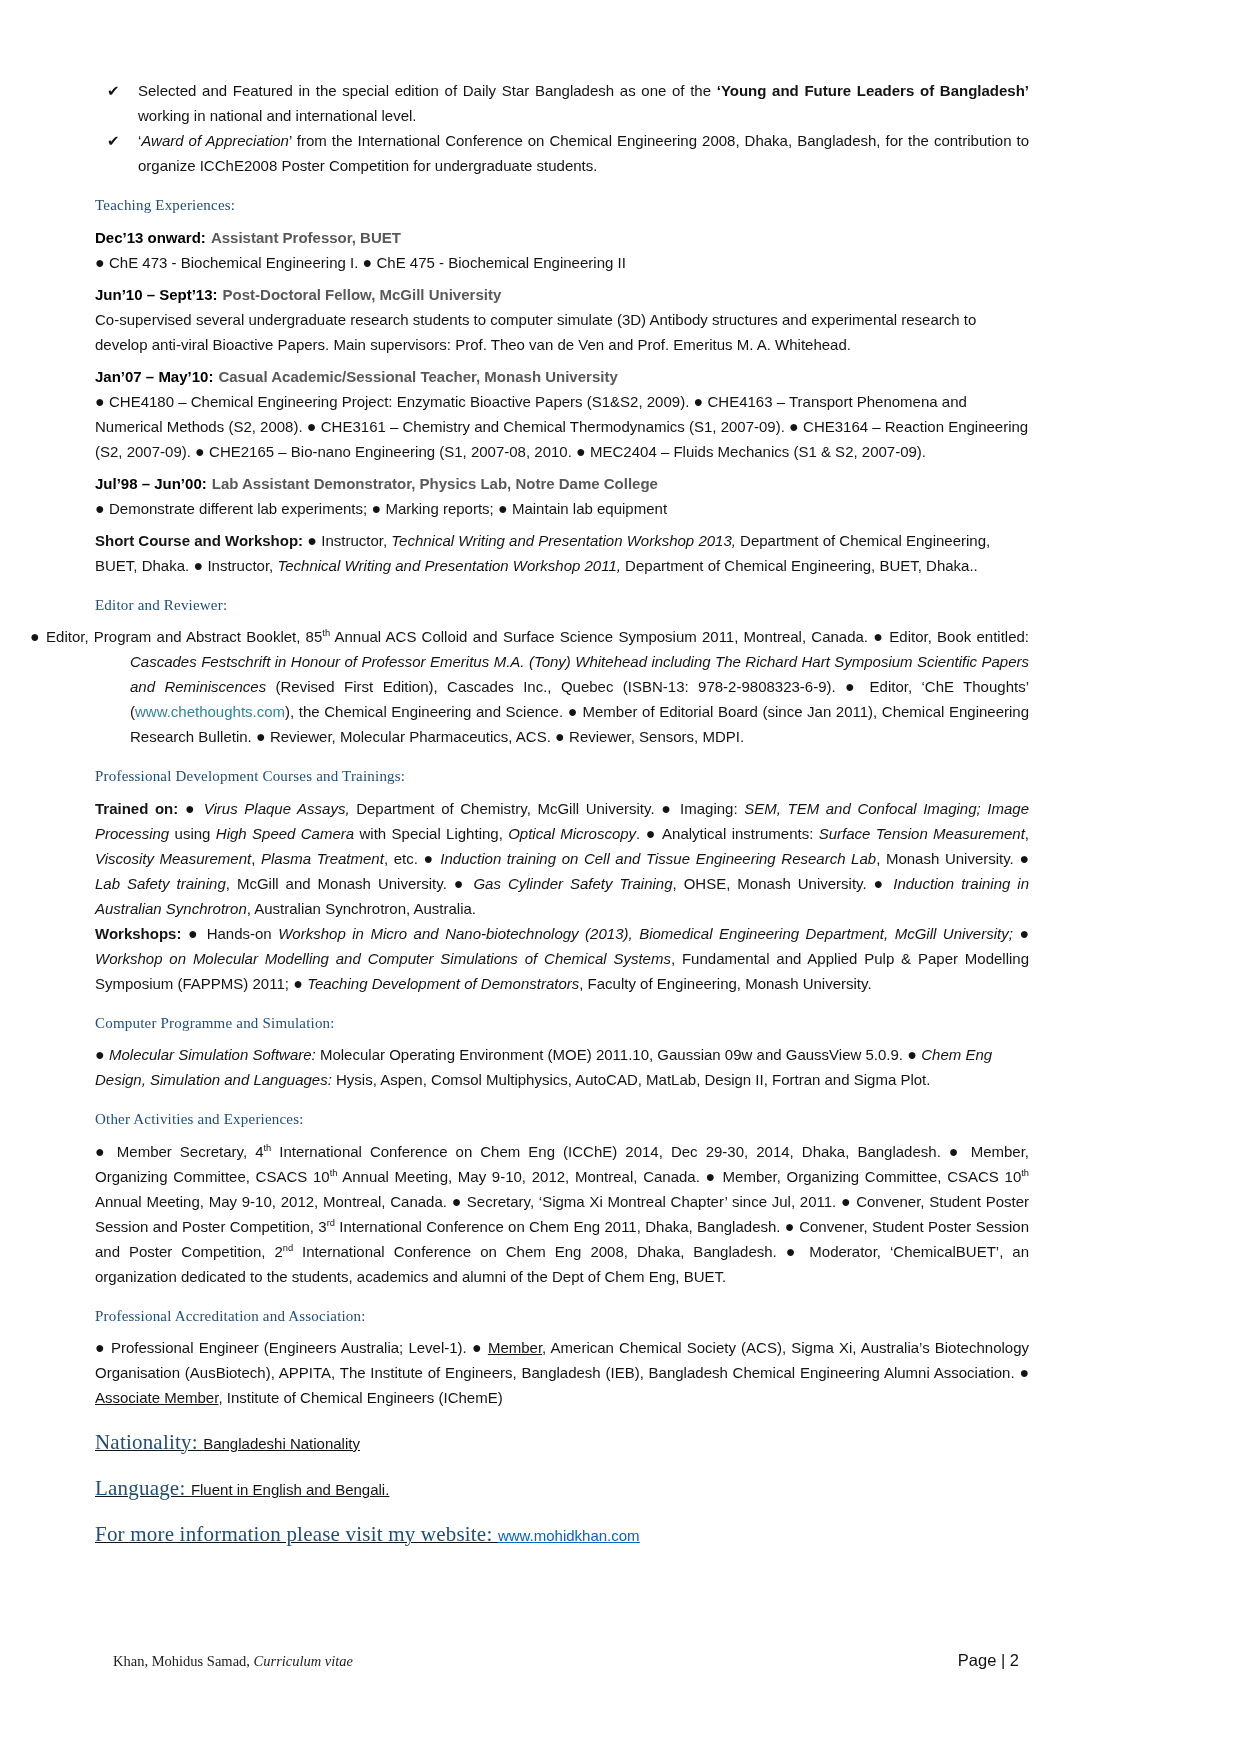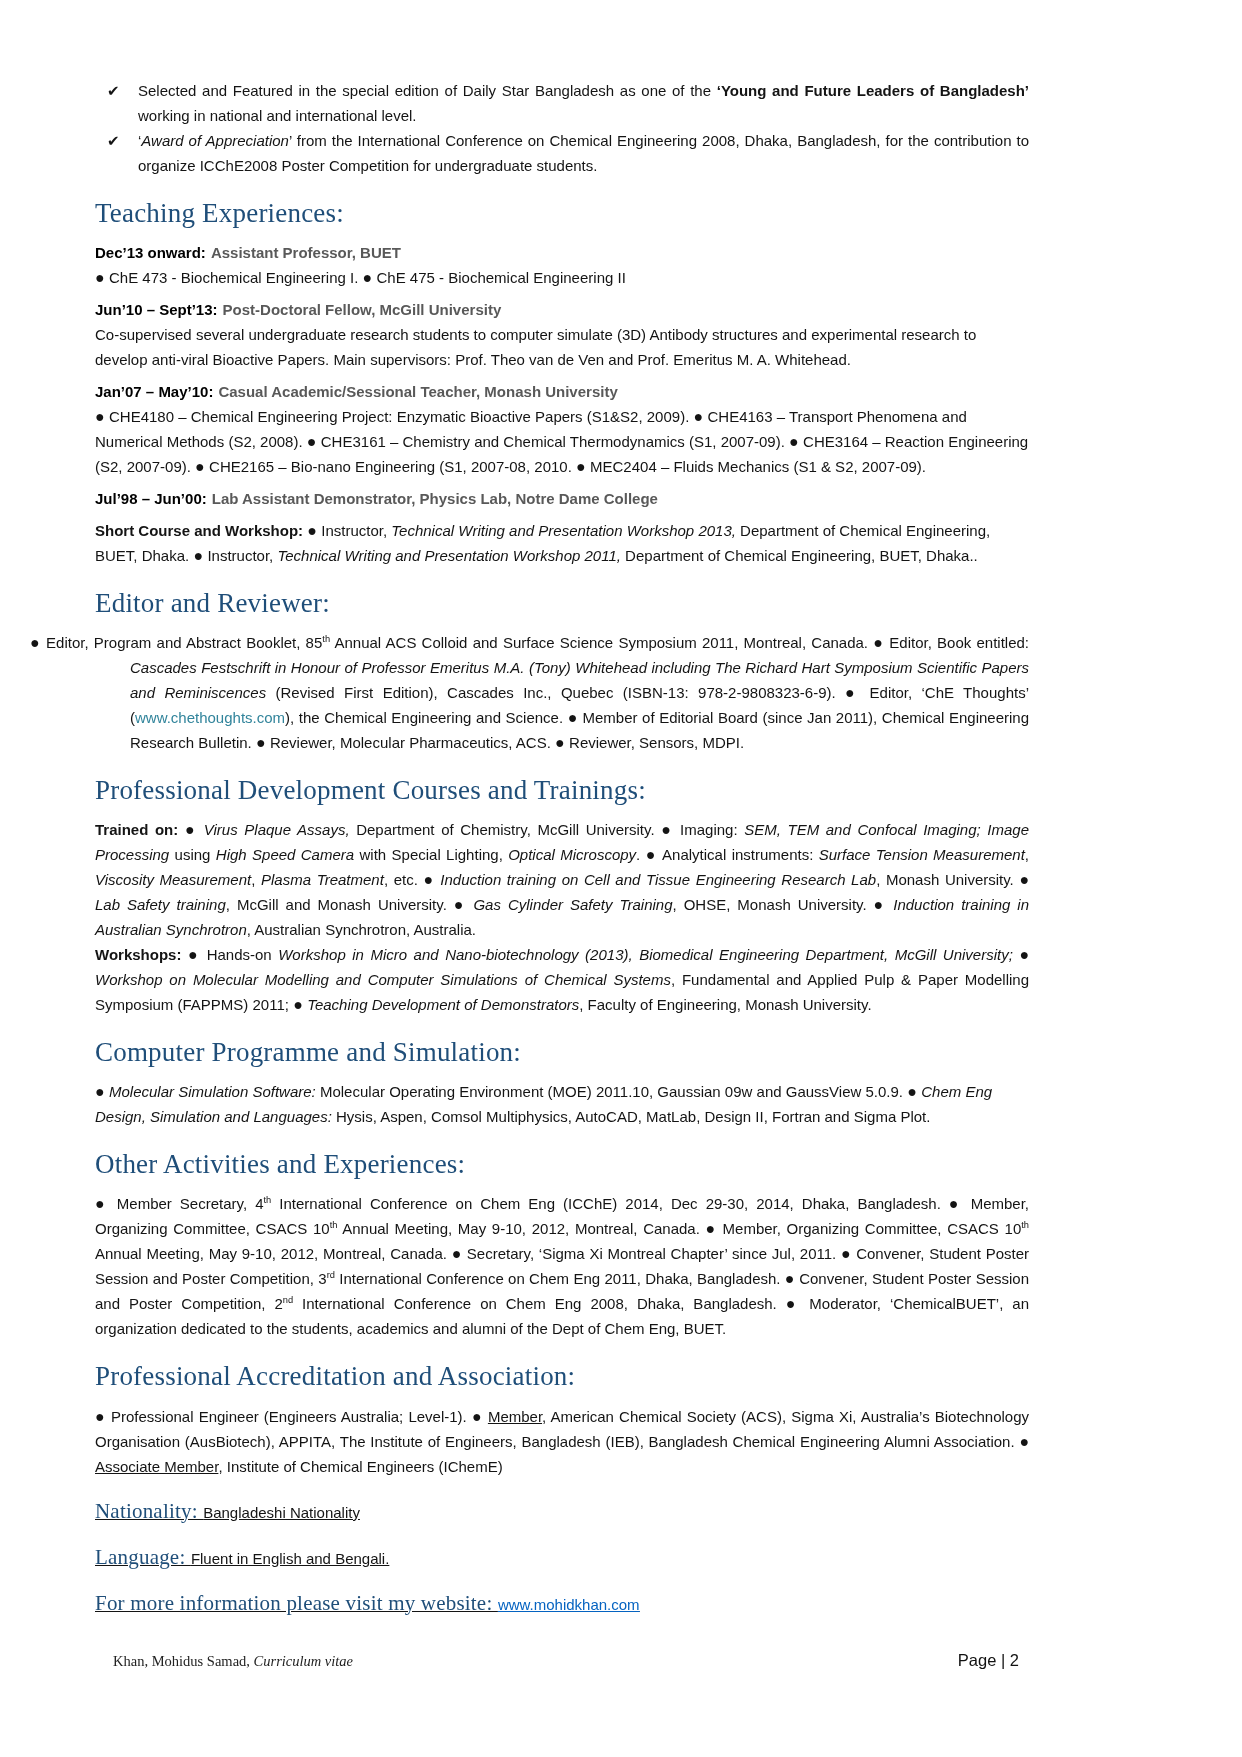--- a/index.html
+++ b/index.html
@@ -24,21 +24,21 @@
 
   
   .check-item{margin-left:12px;padding-left:31px;text-indent:-31px;text-align:justify;}
   .check-glyph{display:inline-block;width:31px;text-indent:0;font-weight:700;}
   .footnote{margin-top:1px;}
 
   
   h2{
     font-family:"Liberation Serif","DejaVu Serif",serif;
     font-weight:400;
-    font-size:27px;line-height:1.3;
+    font-size:15px;line-height:1.3;
     color:var(--navy);
     margin:18px 0 9px 0;
     letter-spacing:.2px;
   }
 
   
   .entry-head{margin-top:7px;}
   .entry-label{font-weight:700;color:#000;}
   .entry-title{font-weight:700;color:var(--title-gray);margin-left:5px;}
   .entry-body{margin-bottom:3px;}
@@ -89,20 +89,21 @@
     <p class="entry-head"><span class="entry-label">Dec’13 onward:</span><span class="entry-title">Assistant Professor, BUET</span></p>
     <p class="entry-body"><span class="run-bullet">● </span><span class="">ChE 473 - Biochemical Engineering I. </span><span class="run-bullet">● </span><span class="">ChE 475 - Biochemical Engineering II</span></p>
 
     <p class="entry-head"><span class="entry-label">Jun’10 – Sept’13:</span><span class="entry-title">Post-Doctoral Fellow, McGill University</span></p>
     <p class="entry-body"><span class="">Co-supervised several undergraduate research students to computer simulate (3D) Antibody structures and experimental research to develop anti-viral Bioactive Papers. Main supervisors: Prof. Theo van de Ven and Prof. Emeritus M. A. Whitehead.</span></p>
 
     <p class="entry-head"><span class="entry-label">Jan’07 – May’10:</span><span class="entry-title">Casual Academic/Sessional Teacher, Monash University</span></p>
     <p class="entry-body"><span class="run-bullet">● </span><span class="">CHE4180 – Chemical Engineering Project: Enzymatic Bioactive Papers (S1&amp;S2, 2009). </span><span class="run-bullet">● </span><span class="">CHE4163 – Transport Phenomena and Numerical Methods (S2, 2008). </span><span class="run-bullet">● </span><span class="">CHE3161 – Chemistry and Chemical Thermodynamics (S1, 2007-09). </span><span class="run-bullet">● </span><span class="">CHE3164 – Reaction Engineering (S2, 2007-09). </span><span class="run-bullet">● </span><span class="">CHE2165 – Bio-nano Engineering (S1, 2007-08, 2010. </span><span class="run-bullet">● </span><span class="">MEC2404 – Fluids Mechanics (S1 &amp; S2, 2007-09).</span></p>
 
     <p class="entry-head"><span class="entry-label">Jul’98 – Jun’00:</span><span class="entry-title">Lab Assistant Demonstrator, Physics Lab, Notre Dame College</span></p>
+    <p class="entry-body"><span class="run-bullet">● </span><span class="">Demonstrate different lab experiments; </span><span class="run-bullet">● </span><span class="">Marking reports; </span><span class="run-bullet">● </span><span class="">Maintain lab equipment</span></p>
 
     <p class="para"><span class="run-b">Short Course and Workshop: </span><span class="run-bullet">● </span><span class="">Instructor, </span><span class="run-i">Technical Writing and Presentation Workshop 2013,</span><span class=""> Department of Chemical Engineering, BUET, Dhaka.  </span><span class="run-bullet">● </span><span class="">Instructor, </span><span class="run-i">Technical Writing and Presentation Workshop 2011,</span><span class=""> Department of Chemical Engineering, BUET, Dhaka..</span></p>
 
     <h2>Editor and Reviewer:</h2>
     <p class="outdent"><span class="run-bullet">● </span><span class="">Editor, Program and Abstract Booklet, 85</span><span class="run-sup">th</span><span class=""> Annual ACS Colloid and Surface Science Symposium 2011, Montreal, Canada. </span><span class="run-bullet">● </span><span class="">Editor, Book entitled: </span><span class="run-i">Cascades Festschrift in Honour of Professor Emeritus M.A. (Tony) Whitehead including The Richard Hart Symposium Scientific Papers and Reminiscences</span><span class=""> (Revised First Edition), Cascades Inc., Quebec (ISBN-13: 978-2-9808323-6-9). </span><span class="run-bullet">● </span><span class="">Editor, ‘ChE Thoughts’ (</span><a href="#" class="run-link">www.chethoughts.com</a><span class="">), the Chemical Engineering and Science. </span><span class="run-bullet">● </span><span class="">Member of Editorial Board (since Jan 2011), Chemical Engineering Research Bulletin. </span><span class="run-bullet">● </span><span class="">Reviewer, Molecular Pharmaceutics, ACS. </span><span class="run-bullet">● </span><span class="">Reviewer, Sensors, MDPI.</span></p>
 
     <h2>Professional Development Courses and Trainings:</h2>
     <p class="just"><span class="run-b">Trained on: </span><span class="run-bullet">● </span><span class="run-i">Virus Plaque Assays,</span><span class=""> Department of Chemistry, McGill University. </span><span class="run-bullet">● </span><span class="">Imaging: </span><span class="run-i">SEM, TEM and Confocal Imaging; Image Processing</span><span class=""> using </span><span class="run-i">High Speed Camera</span><span class=""> with Special Lighting, </span><span class="run-i">Optical Microscopy</span><span class="">. </span><span class="run-bullet">● </span><span class="">Analytical instruments: </span><span class="run-i">Surface Tension Measurement</span><span class="">, </span><span class="run-i">Viscosity Measurement</span><span class="">, </span><span class="run-i">Plasma Treatment</span><span class="">, etc. </span><span class="run-bullet">● </span><span class="run-i">Induction training on Cell and Tissue Engineering Research Lab</span><span class="">, Monash University. </span><span class="run-bullet">● </span><span class="run-i">Lab Safety training</span><span class="">, McGill and Monash University. </span><span class="run-bullet">● </span><span class="run-i">Gas Cylinder Safety Training</span><span class="">, OHSE, Monash University. </span><span class="run-bullet">● </span><span class="run-i">Induction training in Australian Synchrotron</span><span class="">, Australian Synchrotron, Australia.</span></p>
     <p class="just"><span class="run-b">Workshops: </span><span class="run-bullet">● </span><span class="">Hands-on </span><span class="run-i">Workshop in Micro and Nano-biotechnology (2013), Biomedical Engineering Department, McGill University;</span><span class=""> </span><span class="run-bullet">● </span><span class="run-i">Workshop on Molecular Modelling and Computer Simulations of Chemical Systems</span><span class="">, Fundamental and Applied Pulp &amp; Paper Modelling Symposium (FAPPMS) 2011; </span><span class="run-bullet">● </span><span class="run-i">Teaching Development of Demonstrators</span><span class="">, Faculty of Engineering, Monash University.</span></p>
 

